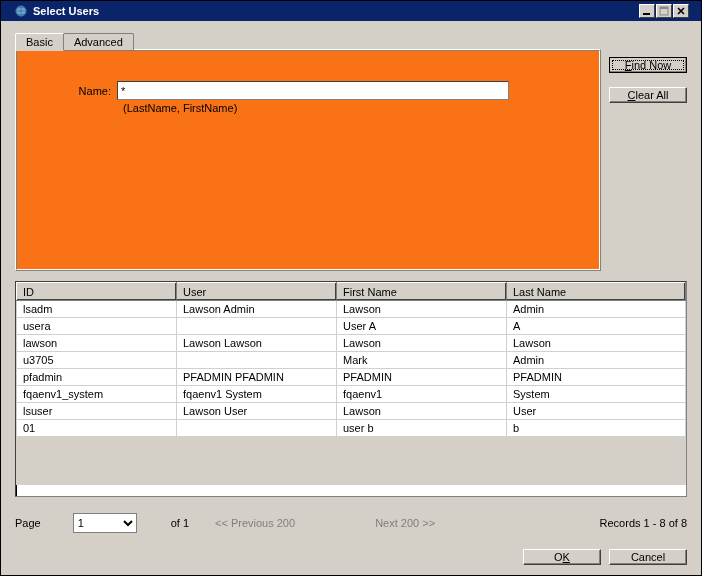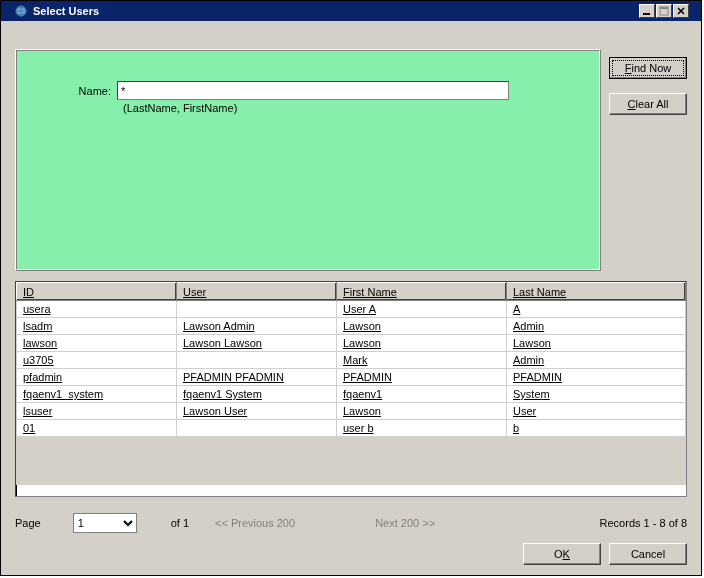--- a/index.html
+++ b/index.html
@@ -97,21 +97,21 @@
   }
   .search-panel {
     position: absolute;
     top: 28px;
     left: 14px;
     width: 586px;
     height: 222px;
     border: 1px solid #808080;
     border-top-color: #fff;
     border-left-color: #fff;
-    background: #86efac;
+    background: #f97316;
     box-shadow: inset -1px -1px 0 #404040, inset 1px 1px 0 #d4d0c8;
   }
   .search-panel-inner {
     border: 1px solid #fff;
     border-top-color: #808080;
     border-left-color: #808080;
     height: 100%;
     padding: 18px;
   }
   .name-row {
@@ -143,21 +143,21 @@
   .side-buttons {
     position: absolute;
     top: 36px;
     right: 14px;
     display: flex;
     flex-direction: column;
     gap: 14px;
   }
   .wbtn {
     width: 78px;
-    height: 22px;
+    height: 16px;
     background: #d4d0c8;
     border: 1px solid #404040;
     border-top-color: #fff;
     border-left-color: #fff;
     box-shadow: inset -1px -1px 0 #808080, inset 1px 1px 0 #d4d0c8;
     font-size: 11px;
     font-family: Tahoma, Arial, sans-serif;
     cursor: default;
     text-align: center;
   }
@@ -173,21 +173,20 @@
     top: 260px;
     left: 14px;
     right: 14px;
     height: 216px;
     border: 1px solid #808080;
     border-top-color: #404040;
     border-left-color: #404040;
     background: #fff;
     box-shadow: inset 1px 1px 0 #000;
     overflow: hidden;
-    text-decoration: underline;
   }
   table.grid {
     width: 100%;
     border-collapse: collapse;
     table-layout: fixed;
   }
   table.grid th {
     background: #d4d0c8;
     border: 1px solid #808080;
     border-top-color: #fff;
@@ -280,20 +279,24 @@
       <span class="ctl">
         <svg width="10" height="10" viewBox="0 0 10 10">
             <path d="M2 2 L8 8 M8 2 L2 8" stroke="#000" stroke-width="1.6"></path>
           </svg>
       </span>
     </div>
   </div>
 
   <div class="content">
 
+    <div class="tabs">
+      <div class="tab active">Basic</div>
+      <div class="tab">Advanced</div>
+    </div>
 
     <div class="search-panel">
       <div class="search-panel-inner">
         <div class="name-row">
           <div class="name-label">Name:</div>
           <input class="name-input" type="text" value="*" style="">
         </div>
         <div class="name-hint">(LastName, FirstName)</div>
       </div>
     </div>
@@ -314,30 +317,30 @@
         <thead>
           <tr>
             <th>ID</th>
             <th>User</th>
             <th>First Name</th>
             <th>Last Name</th>
           </tr>
         </thead>
         <tbody id="tbody">
             <tr>
+              <td>lsadm</td>
+              <td>Lawson Admin</td>
+              <td>Lawson</td>
+              <td>Admin</td>
+            </tr>
+            <tr>
               <td>usera</td>
               <td></td>
               <td>User A</td>
               <td>A</td>
-            </tr>
-            <tr>
-              <td>lsadm</td>
-              <td>Lawson Admin</td>
-              <td>Lawson</td>
-              <td>Admin</td>
             </tr>
             <tr>
               <td>lawson</td>
               <td>Lawson Lawson</td>
               <td>Lawson</td>
               <td>Lawson</td>
             </tr>
             <tr>
               <td>u3705</td>
               <td></td>

